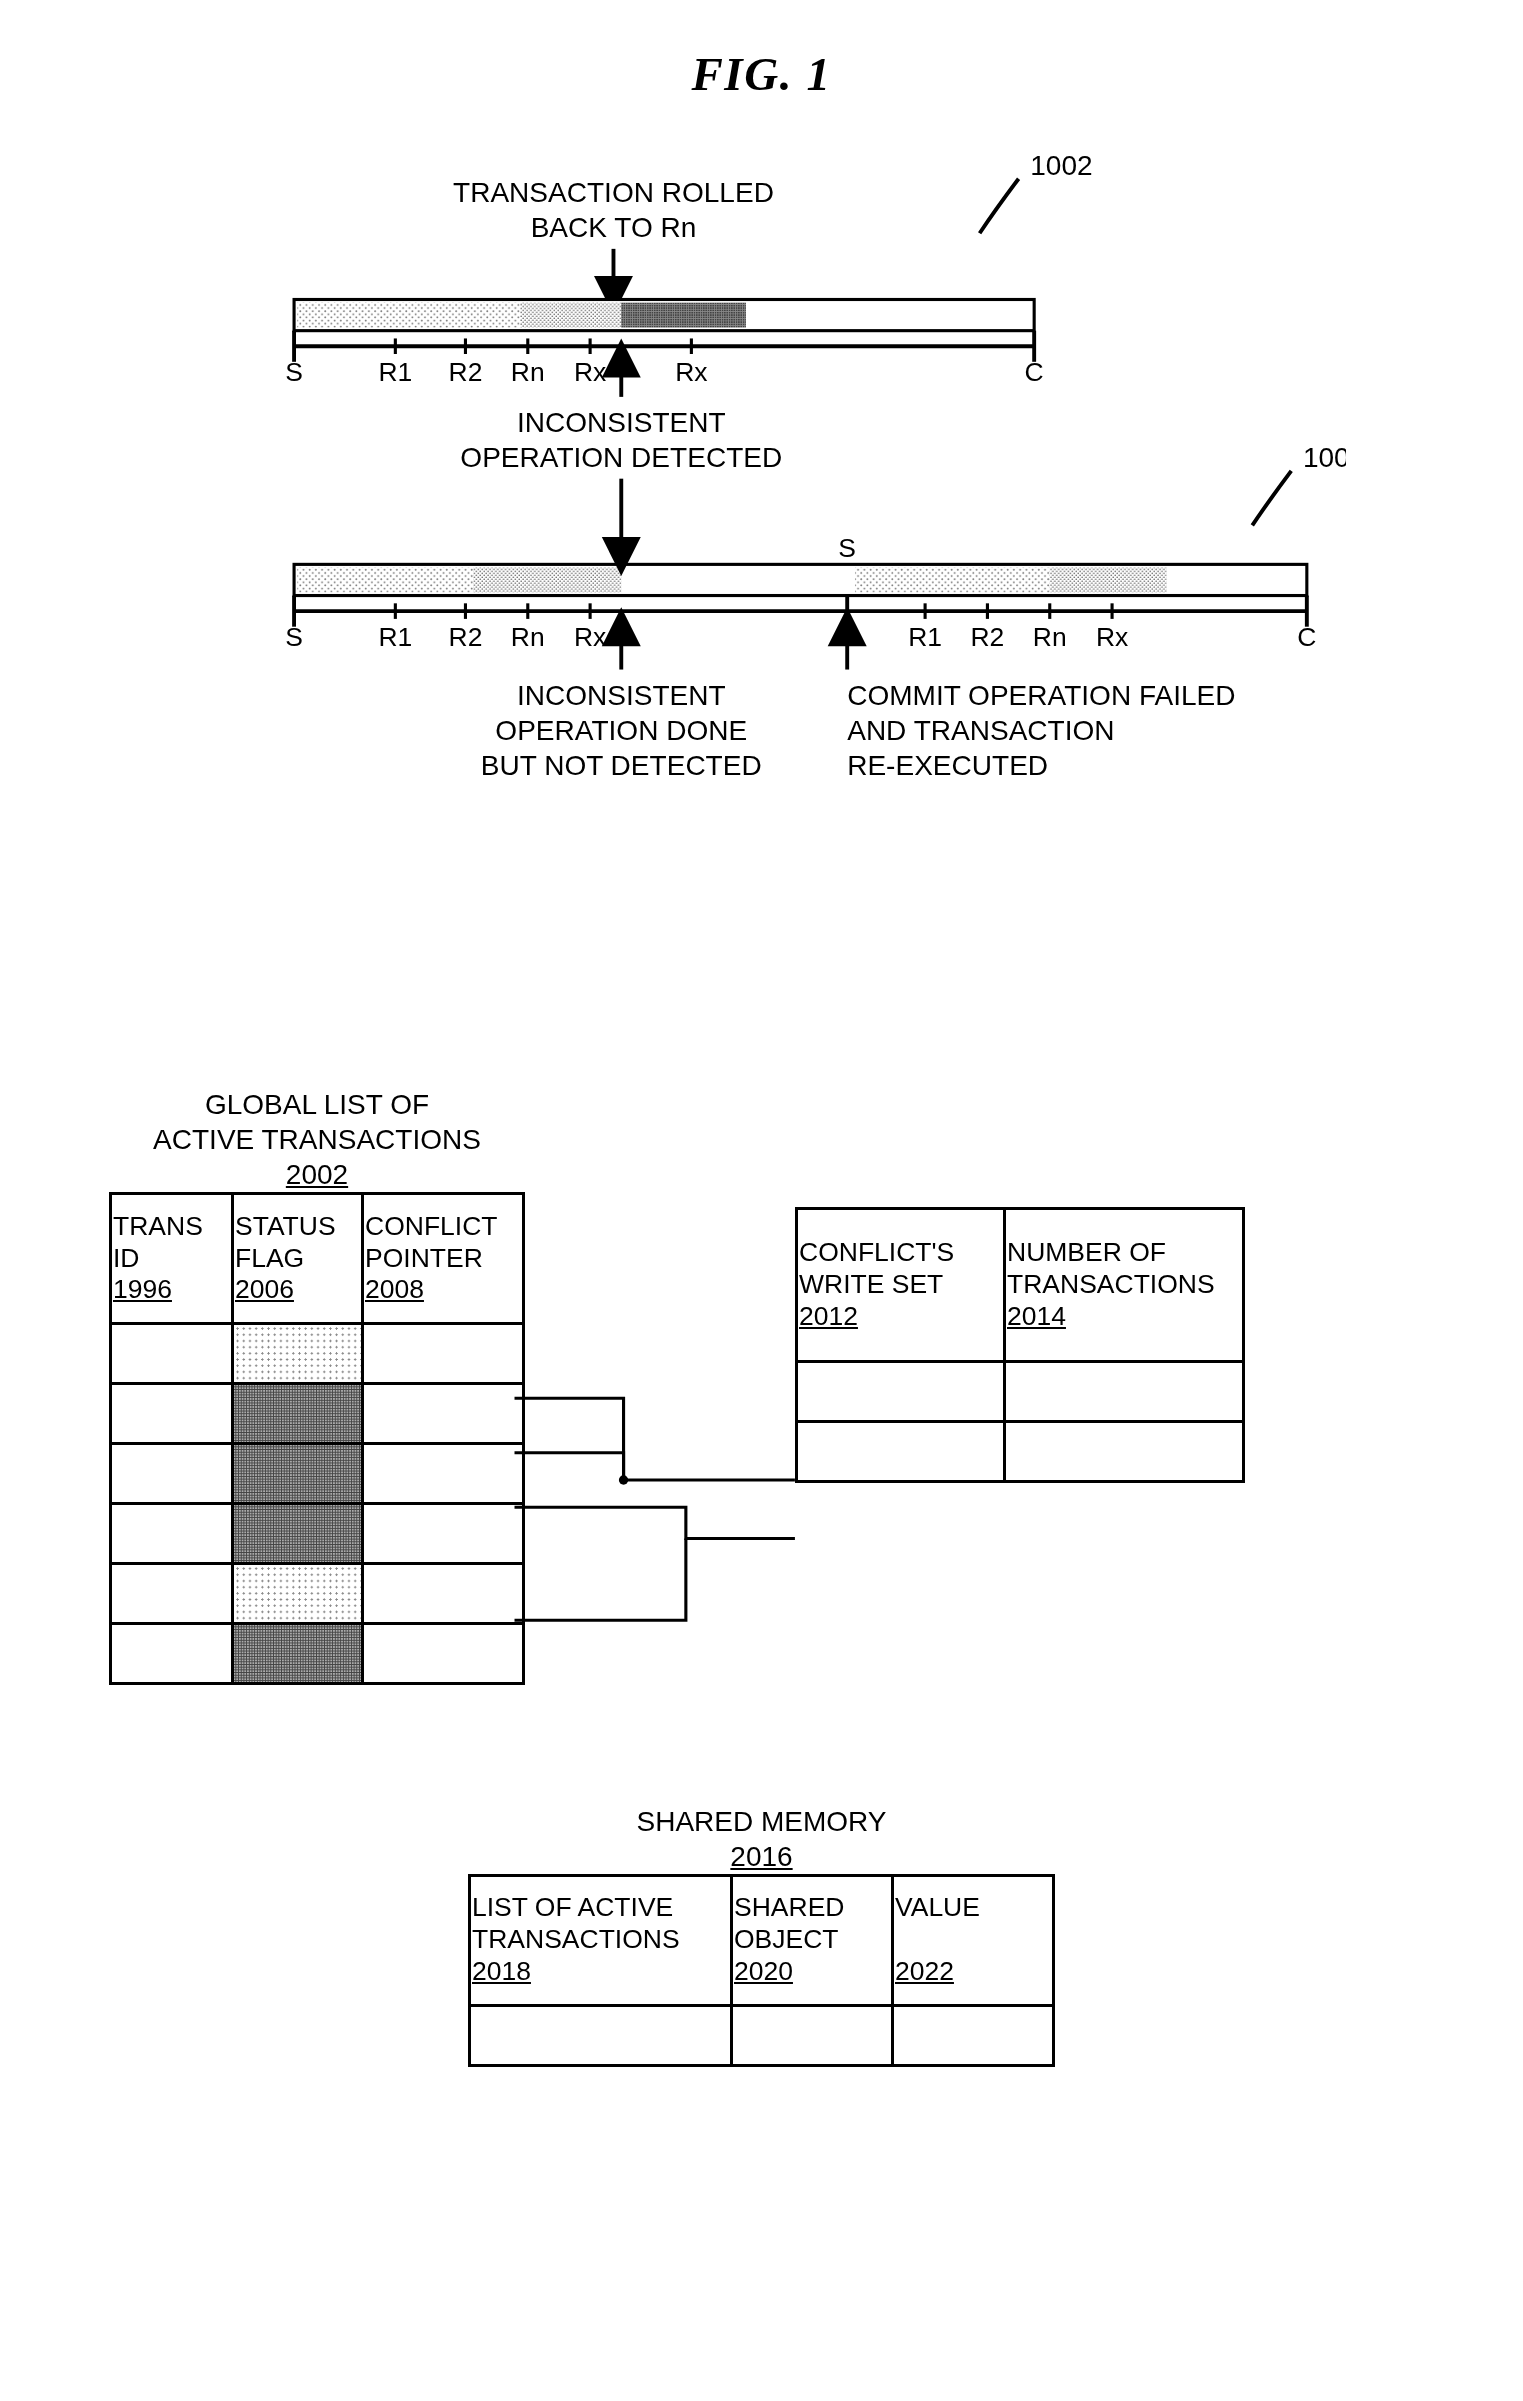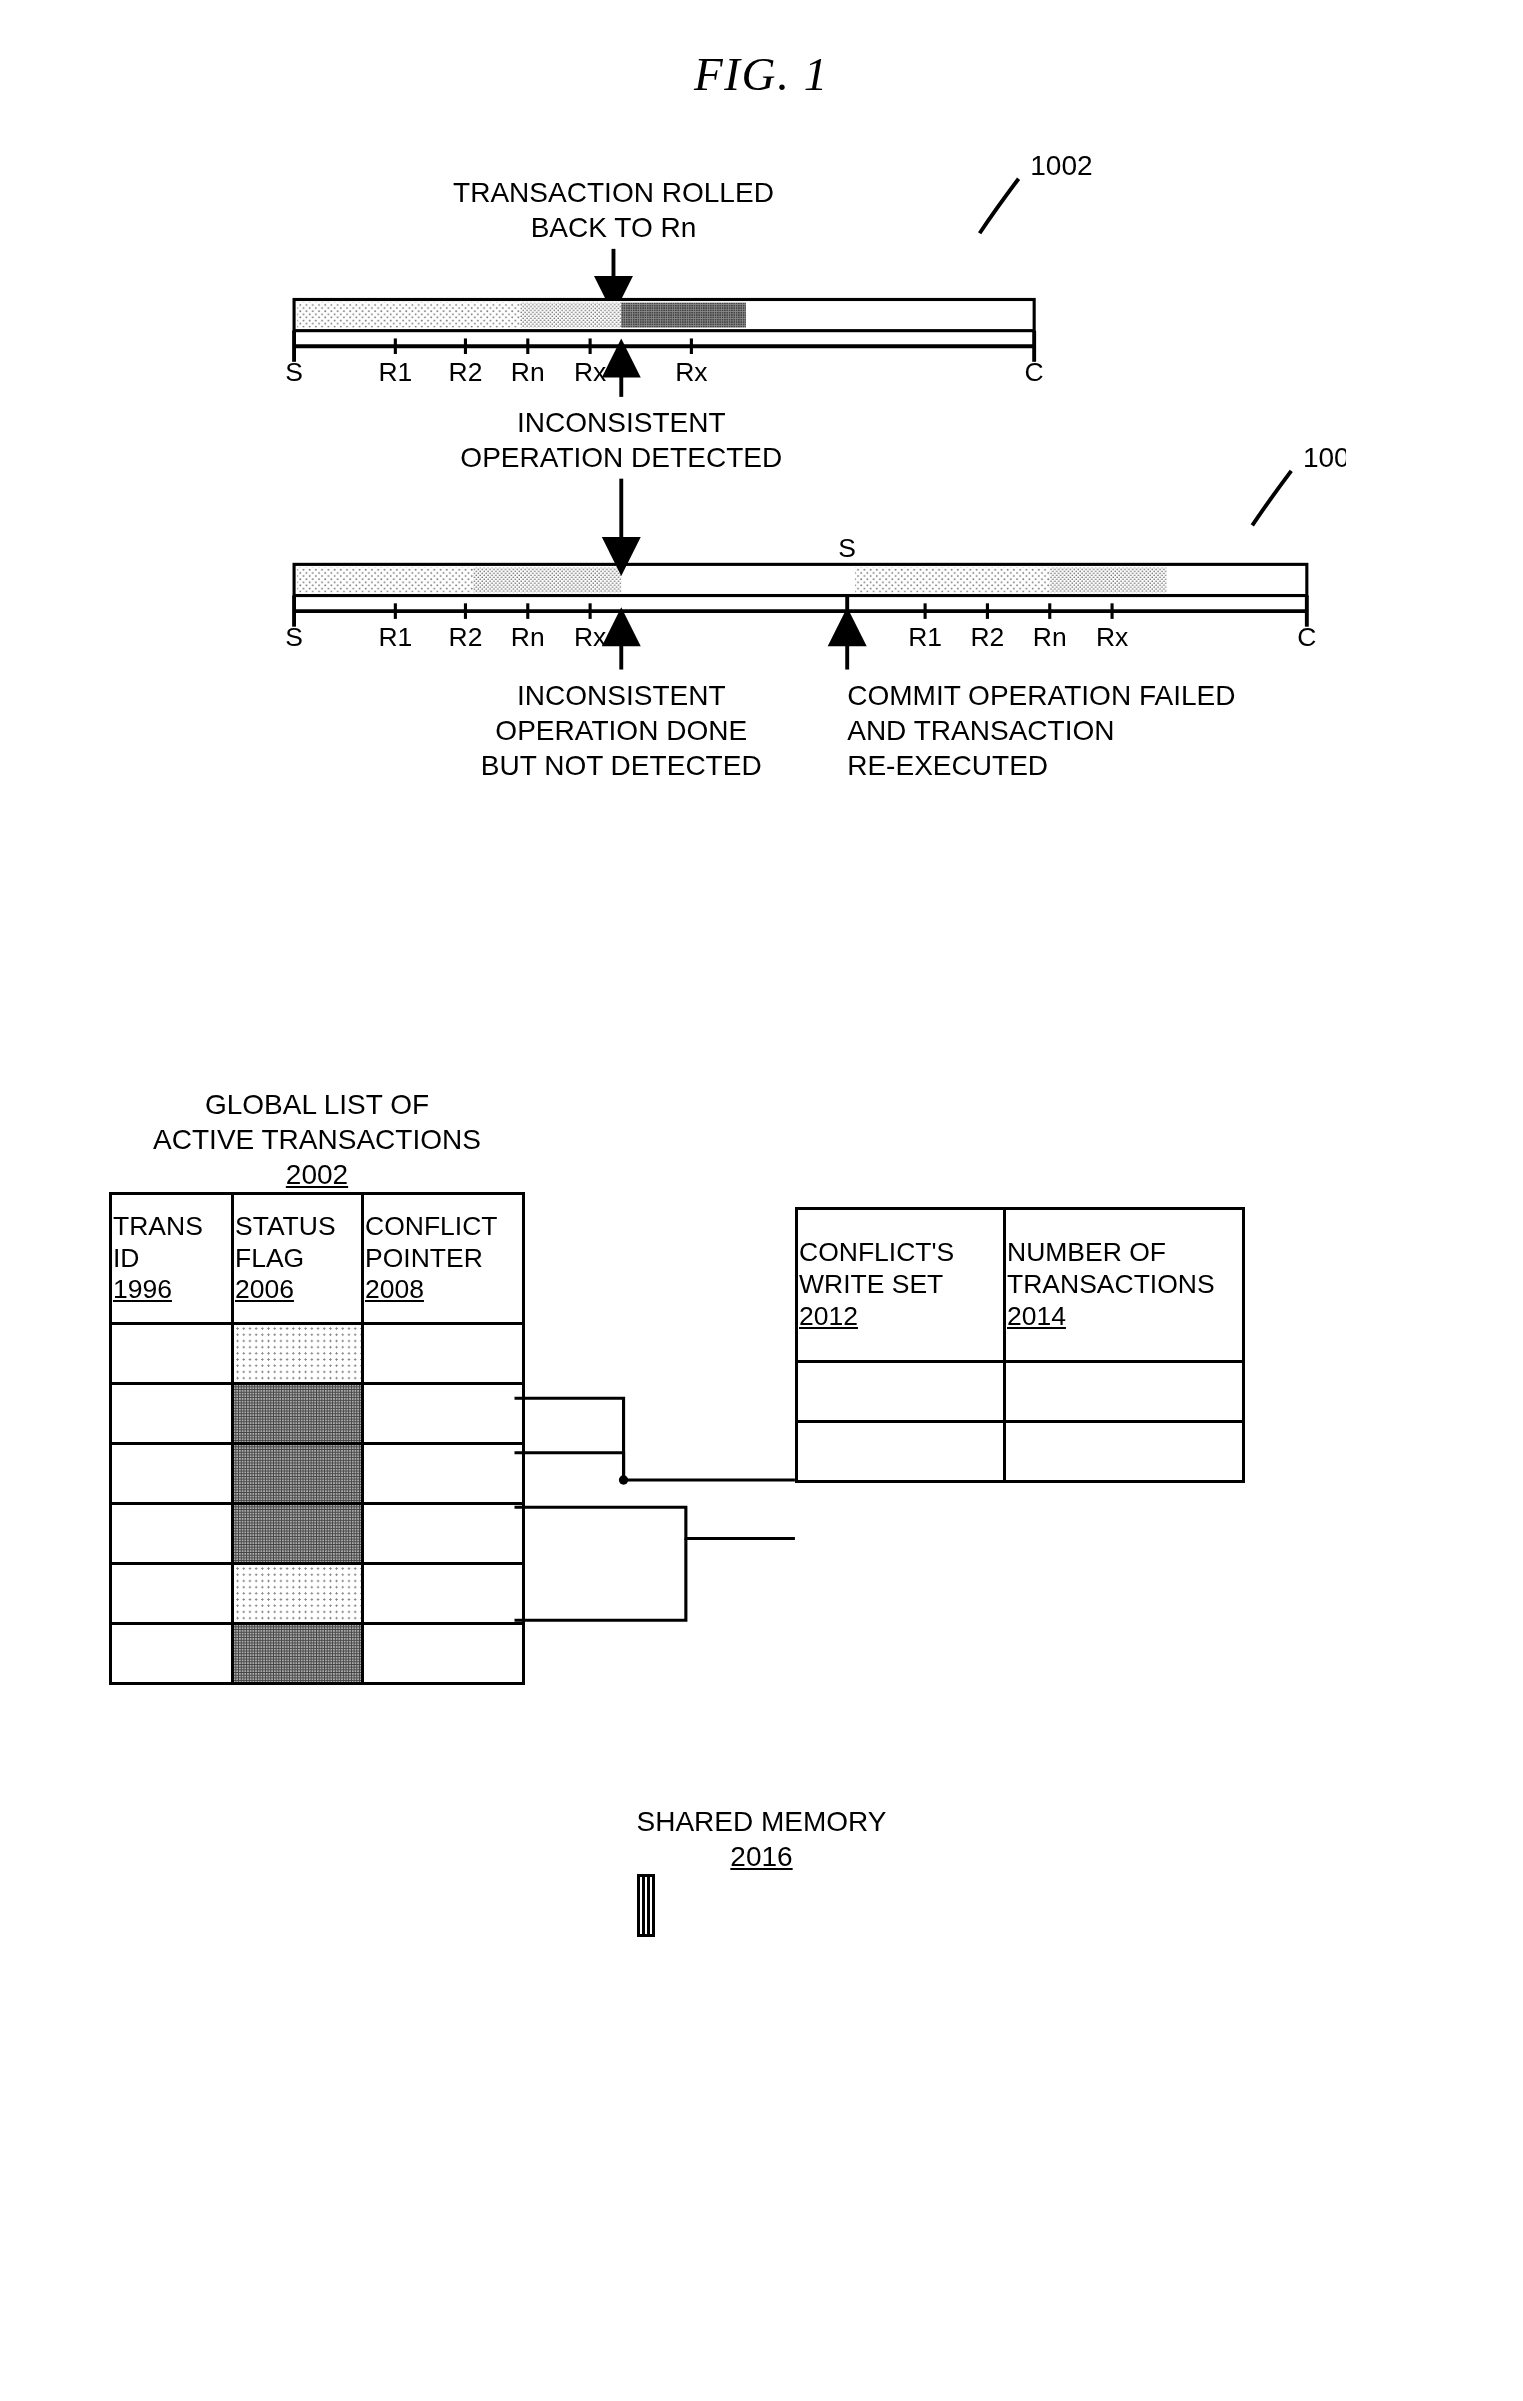--- a/index.html
+++ b/index.html
@@ -4,21 +4,21 @@
 <style>
   body {
     font-family: Arial, Helvetica, sans-serif;
     background: #fff;
     margin: 0;
     padding: 47px 78px;
     width: 1367px;
   }
   .fig-title {
     font-style: italic;
-    font-weight: normal;
+    font-weight: bold;
     font-size: 47px;
     text-align: center;
     letter-spacing: 1.6px;
     margin-bottom: 31px;
     font-family: 'Times New Roman', serif;
   }
   .section { margin-bottom: 125px; }
   .svg-container { display: block; margin: 0 auto; }
   text { font-family: Arial, Helvetica, sans-serif; }
   .lbl { font-size: 36px; }
@@ -302,20 +302,36 @@
       </svg>
     </div>
 
     <div style="margin-top:15.6px;">
       <div class="tbl-title">
         <span>SHARED MEMORY</span><br>
         <span class="u">2016</span>
       </div>
       <table class="sm-table">
         <tbody>
+            <tr>
+          <th class="c1">
+            <span>LIST OF ACTIVE</span><br>
+            <span>TRANSACTIONS</span><br>
+            <span class="u">2018</span>
+          </th>
+          <th class="c2">
+            <span>SHARED</span><br>
+            <span>OBJECT</span><br>
+            <span class="u">2020</span>
+          </th>
+          <th class="c3">
+            <span>VALUE</span><br><br>
+            <span class="u">2022</span>
+          </th>
+        </tr>
         <tr>
               <td></td>
               <td></td>
               <td></td>
             </tr>
       </tbody>
         </table>
     </div>
   </div>
 </div>

